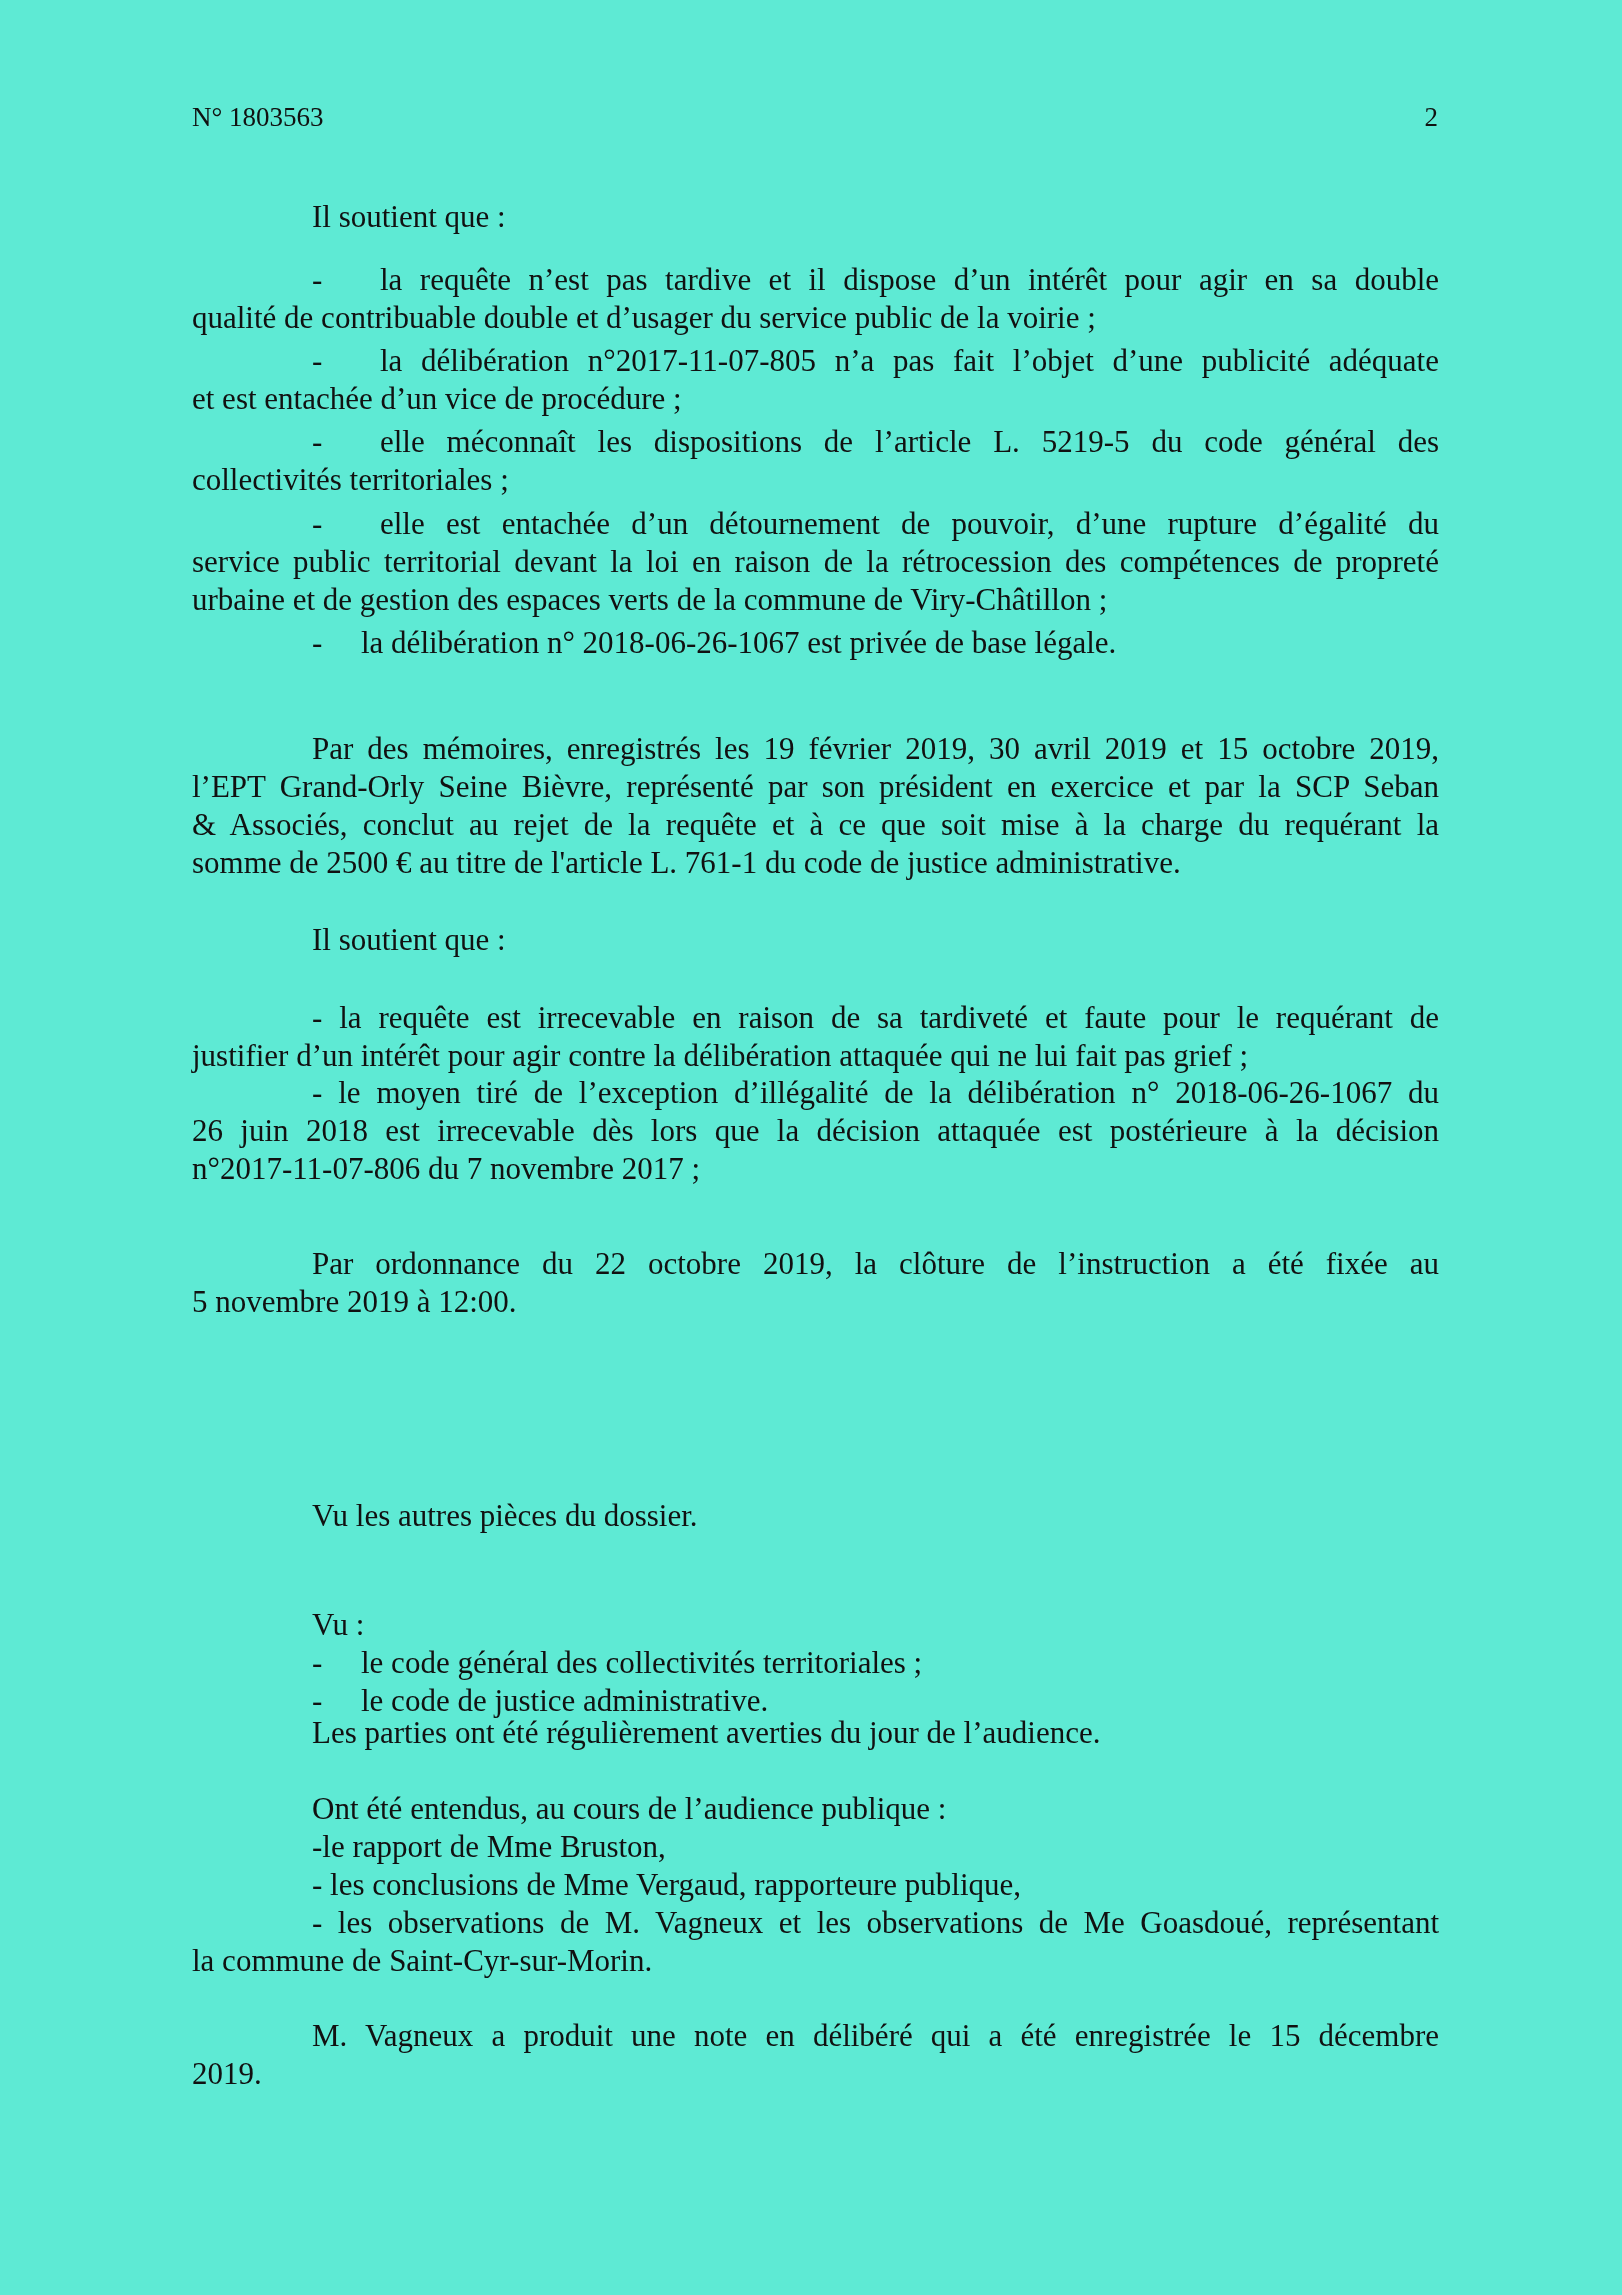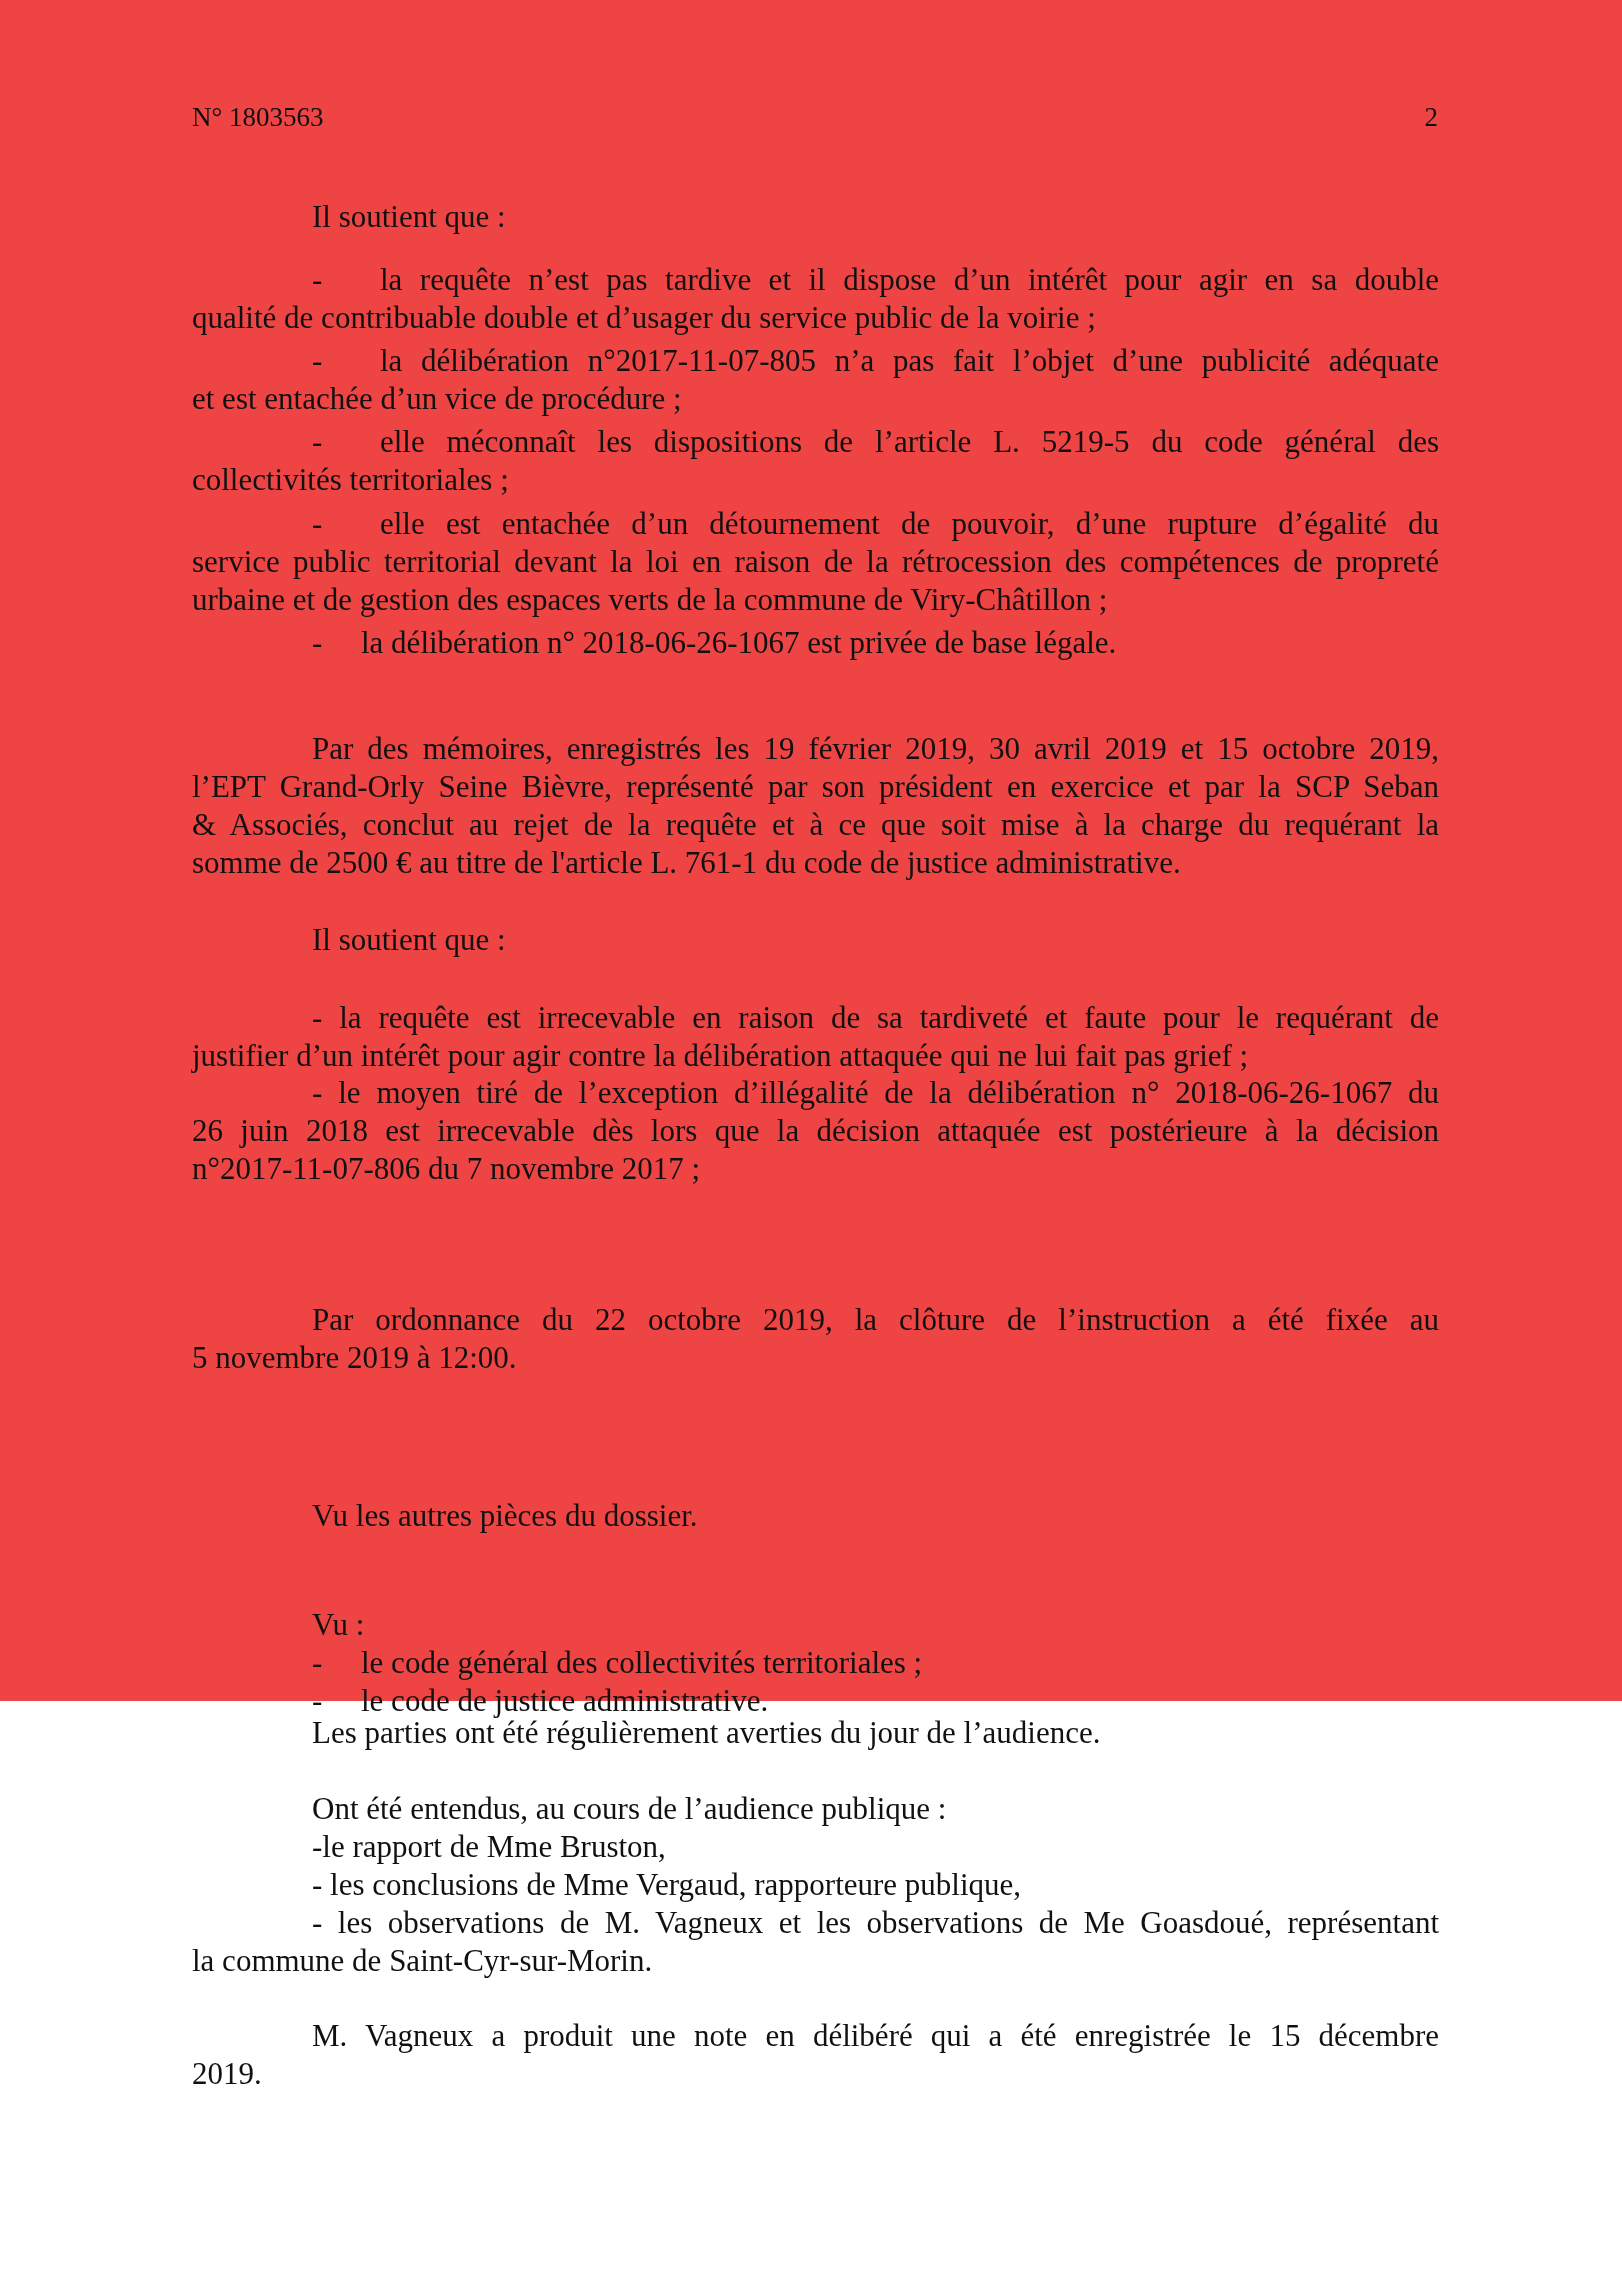--- a/index.html
+++ b/index.html
@@ -1,18 +1,18 @@
 <!DOCTYPE html>
 <html style="font-size:10.5px"><head>
 <meta charset="utf-8">
 <style>
   html, body { margin: 0; padding: 0; background: #ffffff; }
   body { width: 1623px; height: 2295px; position: relative; overflow: hidden;
          font-family: "Liberation Serif", "DejaVu Serif", serif; color: #111111; }
-  .page { position: absolute; left: 0; top: 0; width: 1623px; height: 1701px; background: #ef4444; }
+  .page { position: absolute; left: 0; top: 0; width: 1623px; height: 2295px; background: #5eead4; }
   .hdr { position: absolute; top: 98px; font-size: 27px; line-height: 39px; }
   .hdr-left { left: 192px; }
   .hdr-right { left: 1413px; width: 25px; text-align: right; }
   .block { position: absolute; left: 192px; width: 1247px; font-size: 31px; line-height: 38px; text-align: justify; }
   .line { display: block; height: 38px; white-space: nowrap; overflow: visible; }
   .just { text-align: justify; text-align-last: justify; white-space: normal; }
   .ind { padding-left: 120px; }
   .dashrow { position: relative; }
   .dash { position: absolute; left: 120px; }
   .dash-text-wide { padding-left: 188px; }
@@ -83,21 +83,21 @@
   <div class="block" style="top:999px;">
     <span class="line ind just">- la requête est irrecevable en raison de sa tardiveté et faute pour le requérant de</span>
     <span class="line">justifier d’un intérêt pour agir contre la délibération attaquée qui ne lui fait pas grief ;</span>
   </div>
   <div class="block" style="top:1074px;">
     <span class="line ind just">- le moyen tiré de l’exception d’illégalité de la délibération n° 2018-06-26-1067 du</span>
     <span class="line just">26 juin 2018 est irrecevable dès lors que la décision attaquée est postérieure à la décision</span>
     <span class="line">n°2017-11-07-806 du 7 novembre 2017 ;</span>
   </div>
 
-  <div class="block" style="top:1301px;">
+  <div class="block" style="top:1245px;">
     <span class="line ind just">Par ordonnance du 22 octobre 2019, la clôture de l’instruction a été fixée au</span>
     <span class="line">5 novembre 2019 à 12:00.</span>
   </div>
 
   <div class="block" style="top:1453px;margin-top:44px;">
     <span class="line ind">Vu les autres pièces du dossier.</span>
   </div>
 
   <div class="block" style="top:1566px;margin-top:40px;">
     <span class="line ind">Vu :</span>

